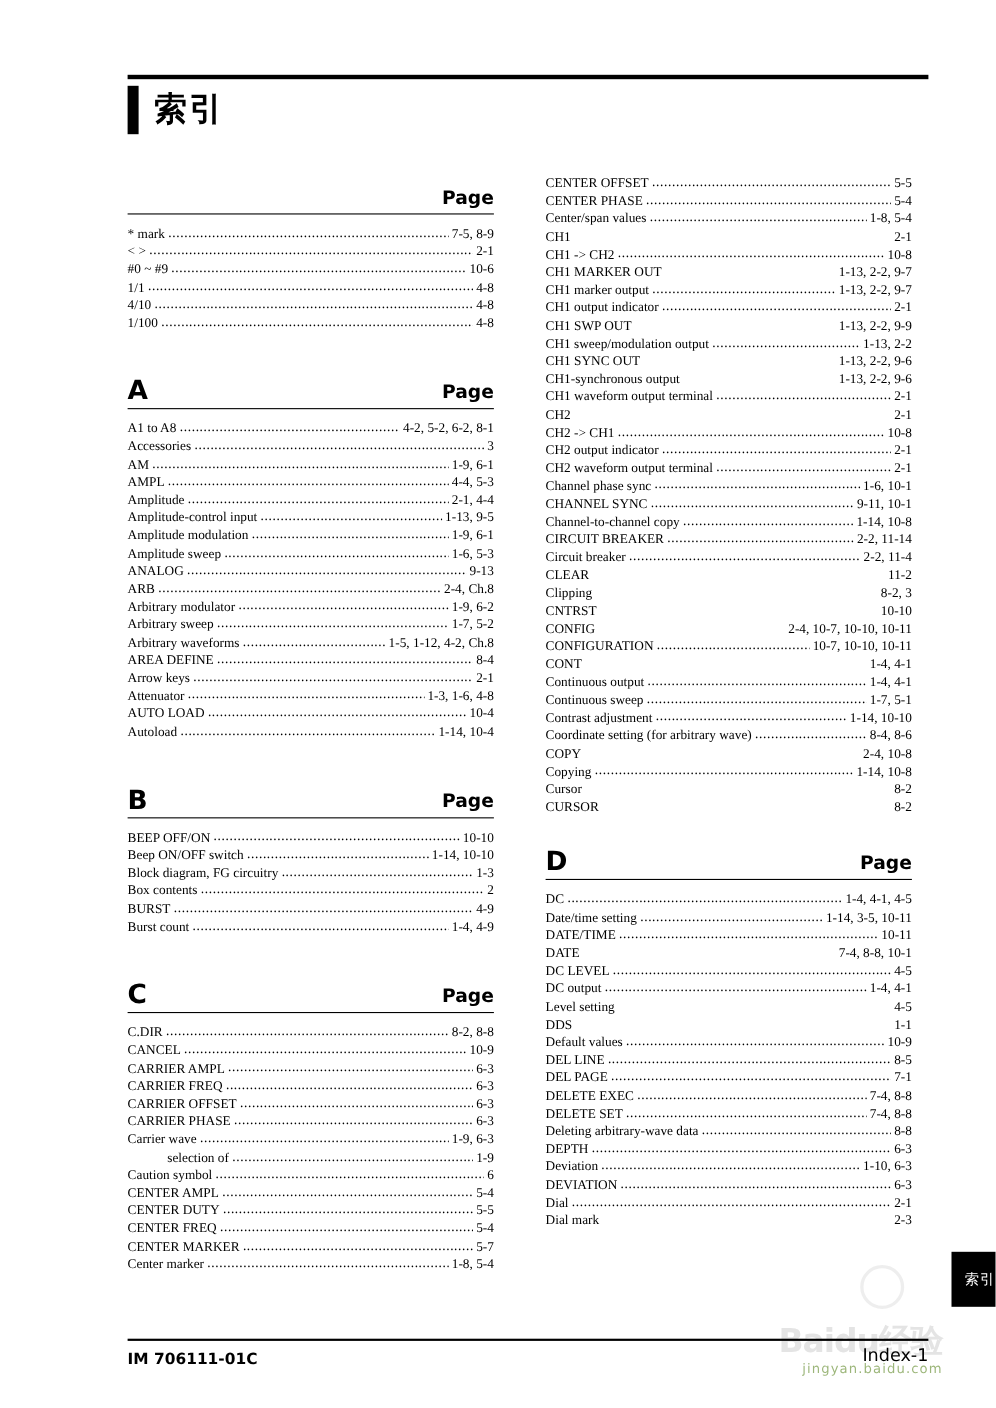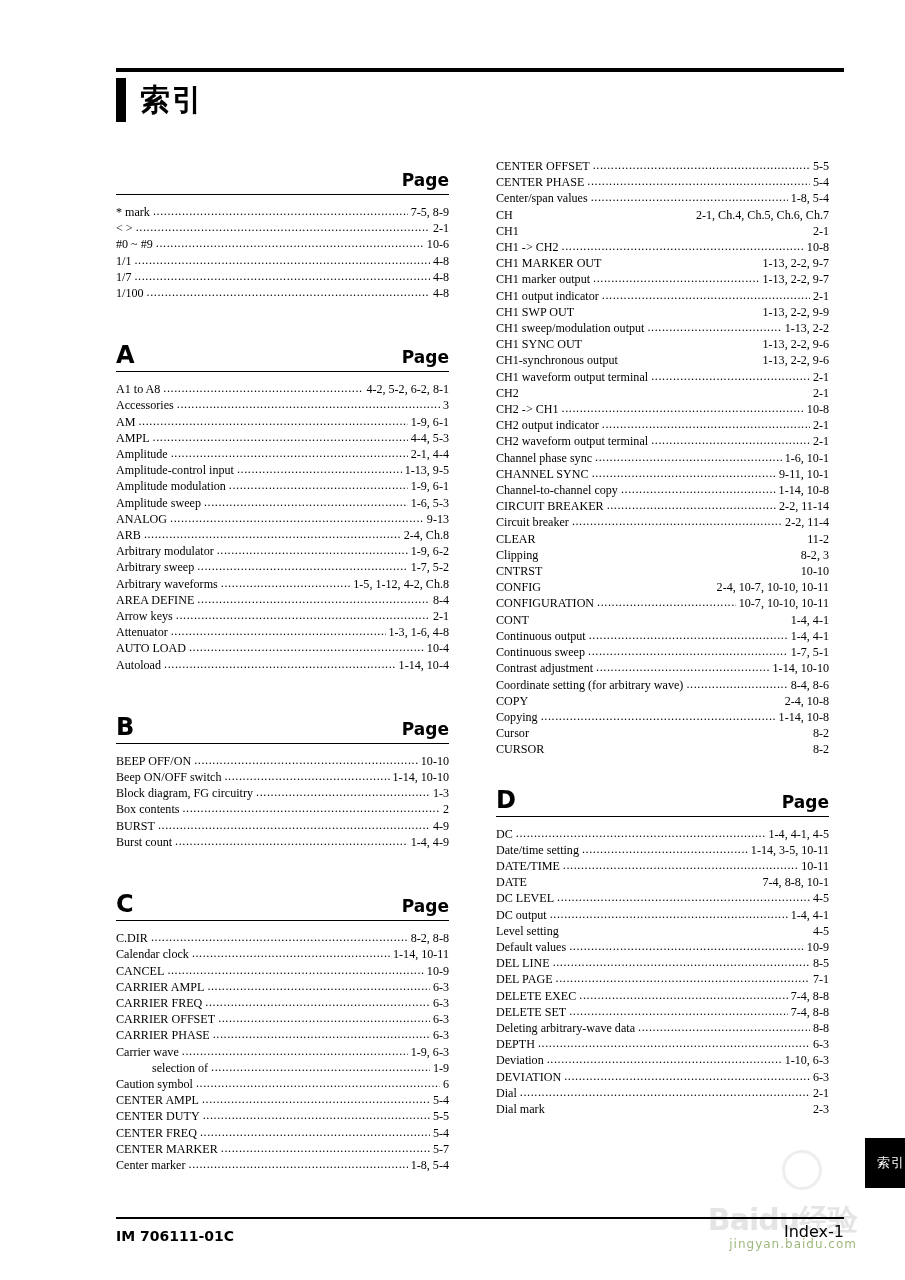--- a/index.html
+++ b/index.html
@@ -236,21 +236,21 @@
         <span class="term">#0 ~ #9</span>
         <span class="leader"></span>
         <span class="pg">10-6</span>
       </div>
     <div class="entry">
         <span class="term">1/1</span>
         <span class="leader"></span>
         <span class="pg">4-8</span>
       </div>
     <div class="entry">
-        <span class="term">1/7</span>
+        <span class="term">4/10</span>
         <span class="leader"></span>
         <span class="pg">4-8</span>
       </div>
     <div class="entry">
         <span class="term">1/100</span>
         <span class="leader"></span>
         <span class="pg">4-8</span>
       </div>
 
     <div class="sec-gap"></div>
@@ -398,25 +398,20 @@
       <div class="sec-page">Page</div>
     </div>
     <div class="sec-rule"></div>
 
     <div class="entry">
         <span class="term">C.DIR</span>
         <span class="leader"></span>
         <span class="pg">8-2, 8-8</span>
       </div>
     <div class="entry">
-        <span class="term">Calendar clock</span>
-        <span class="leader"></span>
-        <span class="pg">1-14, 10-11</span>
-      </div>
-    <div class="entry">
         <span class="term">CANCEL</span>
         <span class="leader"></span>
         <span class="pg">10-9</span>
       </div>
     <div class="entry">
         <span class="term">CARRIER AMPL</span>
         <span class="leader"></span>
         <span class="pg">6-3</span>
       </div>
     <div class="entry">
@@ -486,25 +481,20 @@
       </div>
     <div class="entry">
         <span class="term">CENTER PHASE</span>
         <span class="leader"></span>
         <span class="pg">5-4</span>
       </div>
     <div class="entry">
         <span class="term">Center/span values</span>
         <span class="leader"></span>
         <span class="pg">1-8, 5-4</span>
-      </div>
-    <div class="entry noleader">
-        <span class="term">CH</span>
-        <span class="leader"></span>
-        <span class="pg">2-1, Ch.4, Ch.5, Ch.6, Ch.7</span>
       </div>
     <div class="entry noleader">
         <span class="term">CH1</span>
         <span class="leader"></span>
         <span class="pg">2-1</span>
       </div>
     <div class="entry">
         <span class="term">CH1 -&gt; CH2</span>
         <span class="leader"></span>
         <span class="pg">10-8</span>
@@ -701,20 +691,25 @@
     <div class="entry">
         <span class="term">DC output</span>
         <span class="leader"></span>
         <span class="pg">1-4, 4-1</span>
       </div>
     <div class="entry noleader">
         <span class="term">Level setting</span>
         <span class="leader"></span>
         <span class="pg">4-5</span>
       </div>
+    <div class="entry noleader">
+        <span class="term">DDS</span>
+        <span class="leader"></span>
+        <span class="pg">1-1</span>
+      </div>
     <div class="entry">
         <span class="term">Default values</span>
         <span class="leader"></span>
         <span class="pg">10-9</span>
       </div>
     <div class="entry">
         <span class="term">DEL LINE</span>
         <span class="leader"></span>
         <span class="pg">8-5</span>
       </div>

